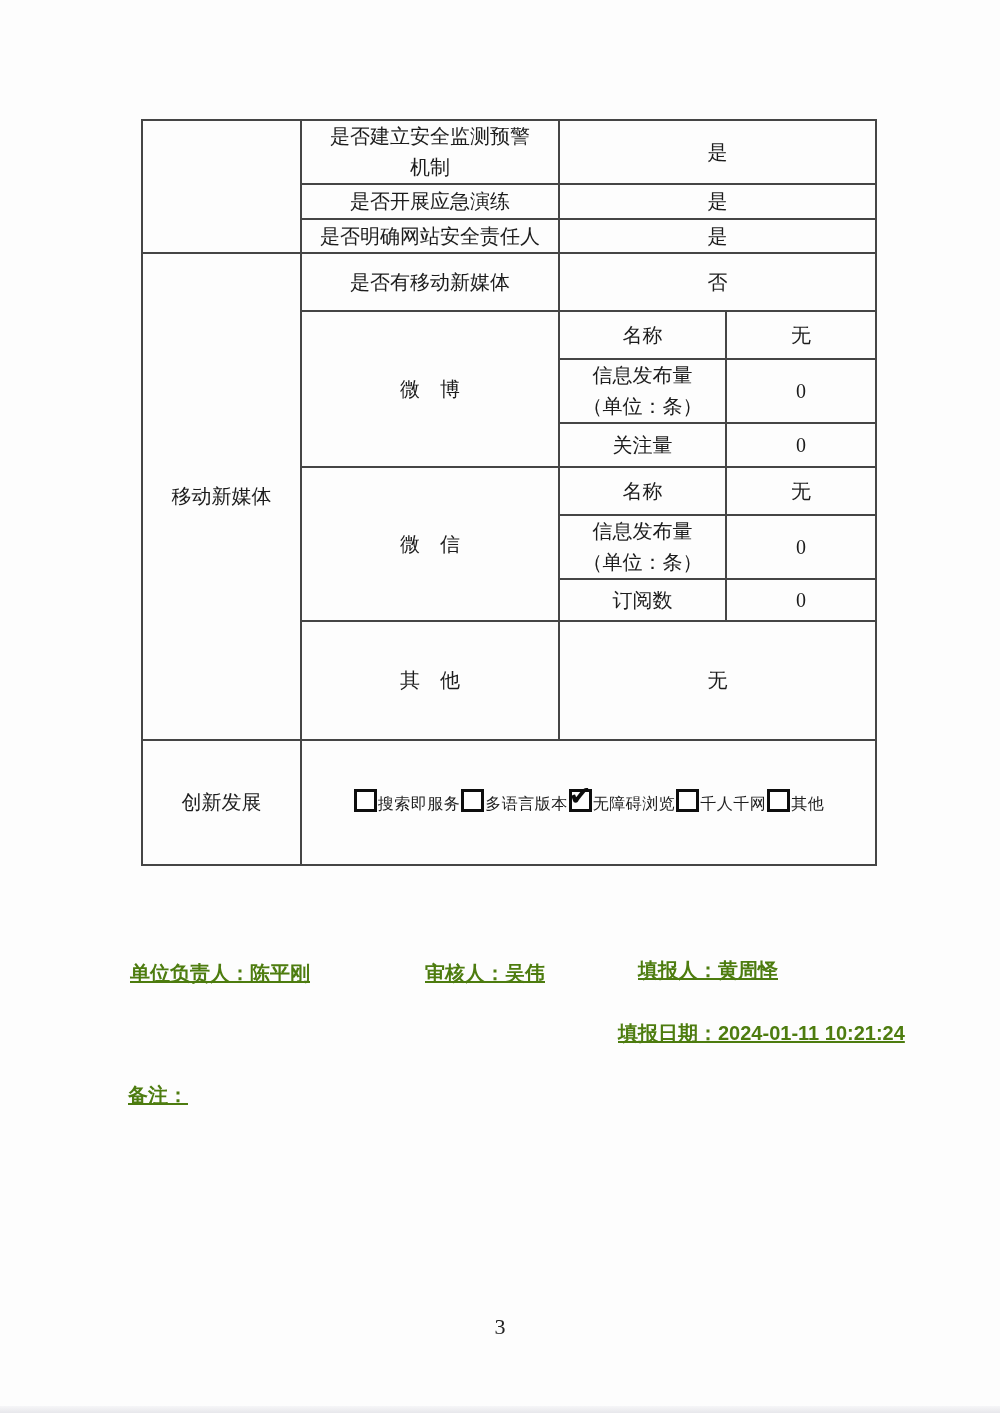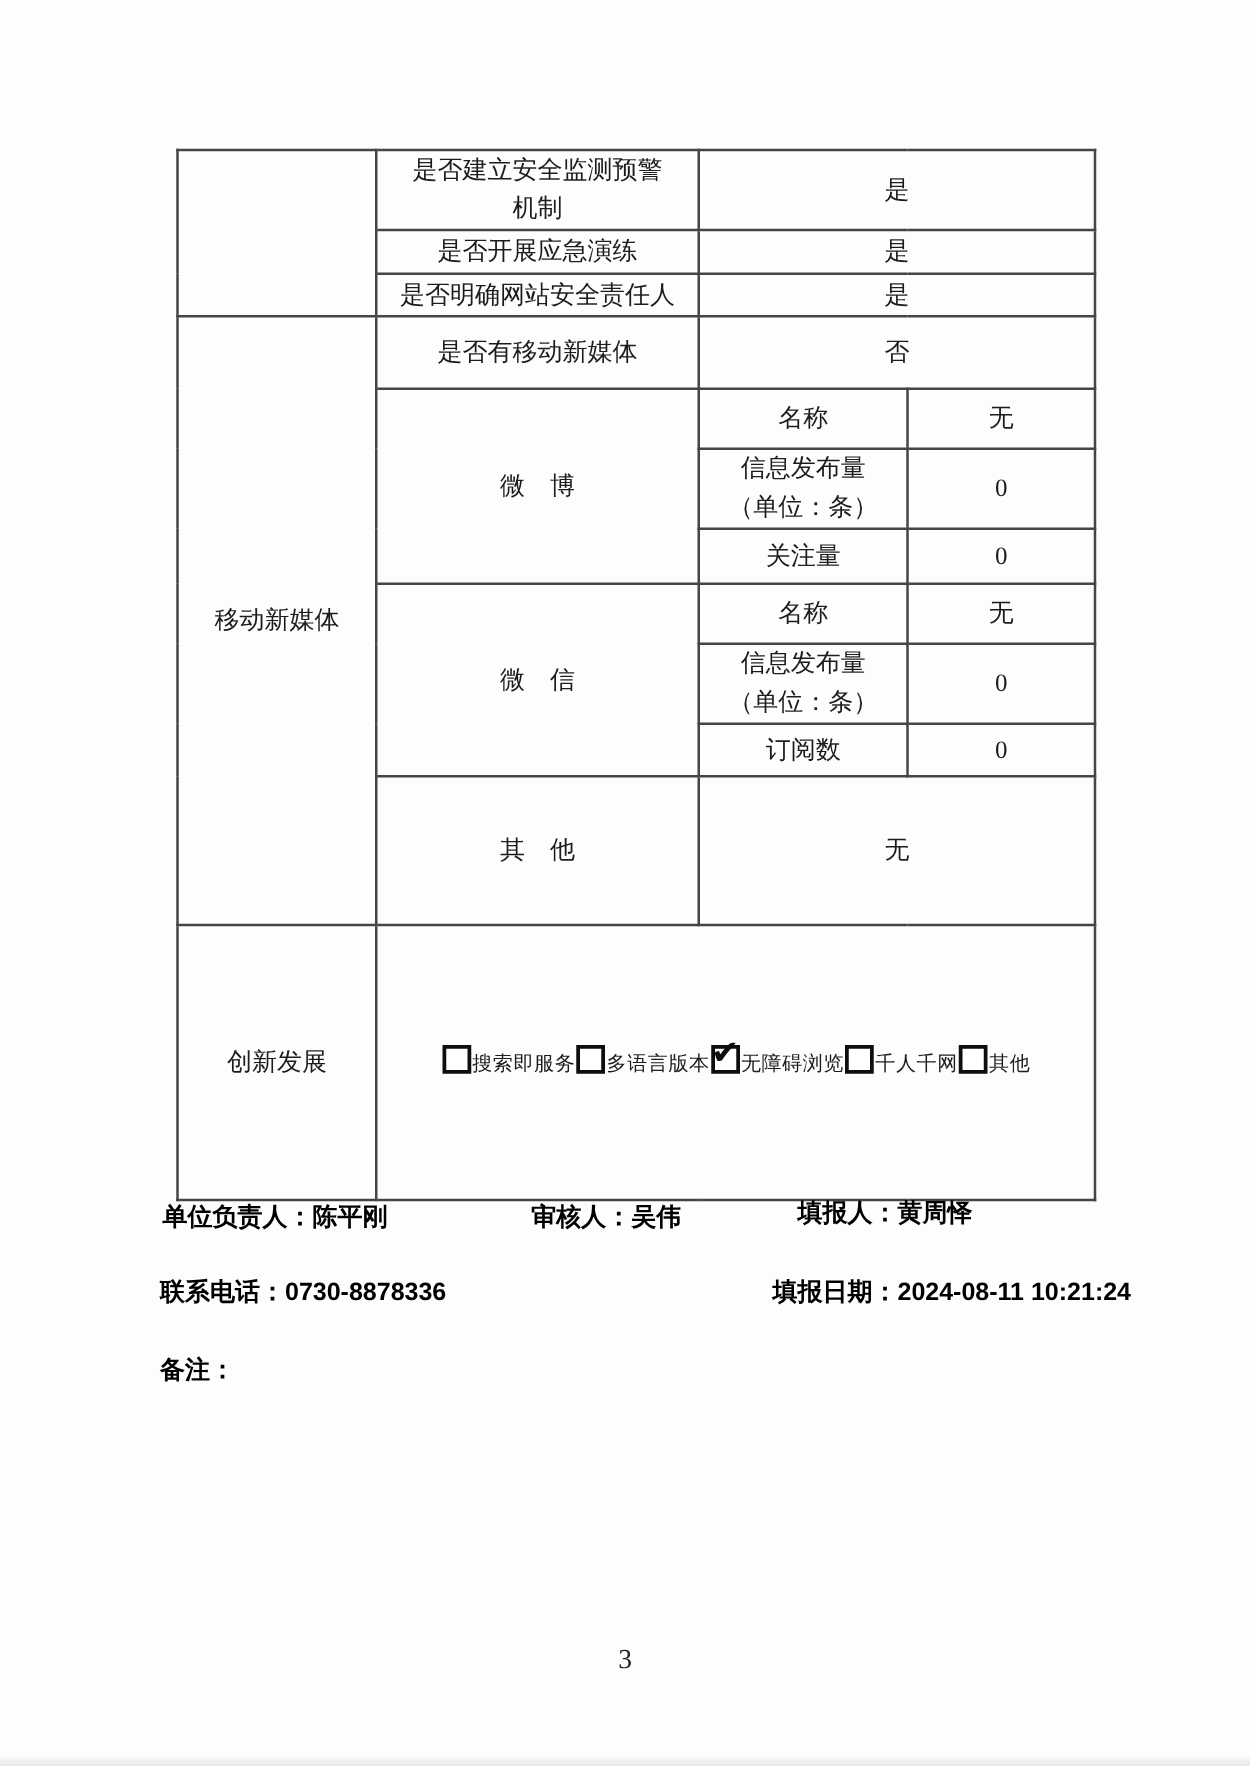--- a/index.html
+++ b/index.html
@@ -37,22 +37,23 @@
   .cb.checked::after {
     content:"✔";
     position:absolute; left:-3px; top:-10px;
     font-size:27px; font-weight:900; color:#0e0e0e; line-height:1;
     font-family:"DejaVu Sans",sans-serif;
   }
 
   .footer-item {
     position:absolute;
     font-family:"Liberation Sans","DejaVu Sans",sans-serif;
-    font-weight:bold; font-size:20px; color:#000000;
+    font-weight:bold; font-size:20px; color:#4d7c0f;
     white-space:nowrap;
+    text-decoration:underline;
   }
   .page-number {
     position:absolute; left:0; right:0; top:1314px;
     text-align:center; font-size:22px; color:#222;
     font-family:"Liberation Serif","DejaVu Serif",serif;
   }
   .scan-edge {
     position:absolute; left:0; right:0; bottom:0; height:7px;
     background:linear-gradient(#f6f6f8,#e7e7eb);
   }
@@ -116,36 +117,35 @@
       </tr>
       <tr style="height:42px">
         <td>订阅数</td>
         <td>0</td>
       </tr>
       <tr style="height:119px">
         <td>其　他</td>
         <td colspan="2">无</td>
       </tr>
 
-      <tr style="height:220px">
+      <tr style="height:125px">
         <td>创新发展</td>
         <td colspan="3">
           <div class="opts">
             <span class="opt"><span class="cb"></span><span>搜索即服务</span></span><span class="opt"><span class="cb"></span><span>多语言版本</span></span><span class="opt"><span class="cb checked"></span><span>无障碍浏览</span></span><span class="opt"><span class="cb"></span><span>千人千网</span></span><span class="opt"><span class="cb"></span><span>其他</span></span>
           </div>
         </td>
       </tr>
     </tbody>
   </table>
 
   <div class="footer-item" style="left:130px; top:960px"><span>单位负责人：</span><span>陈平刚</span></div>
   <div class="footer-item" style="left:425px; top:960px"><span>审核人：</span><span>吴伟</span></div>
   <div class="footer-item" style="left:638px; top:957px"><span>填报人：</span><span>黄周怿</span></div>
 
-  <div class="footer-item" style="left:128px; top:1020px"><span>联系电话：</span><span>0730-8878336</span></div>
-  <div class="footer-item" style="left:618px; top:1020px"><span>填报日期：</span><span>2024-08-11 10:21:24</span></div>
+  <div class="footer-item" style="left:618px; top:1020px"><span>填报日期：</span><span>2024-01-11 10:21:24</span></div>
 
   <div class="footer-item" style="left:128px; top:1082px"><span>备注：</span></div>
 
   <div class="page-number">3</div>
 
   <div class="scan-edge"></div>
 </div>
 
 </body></html>

